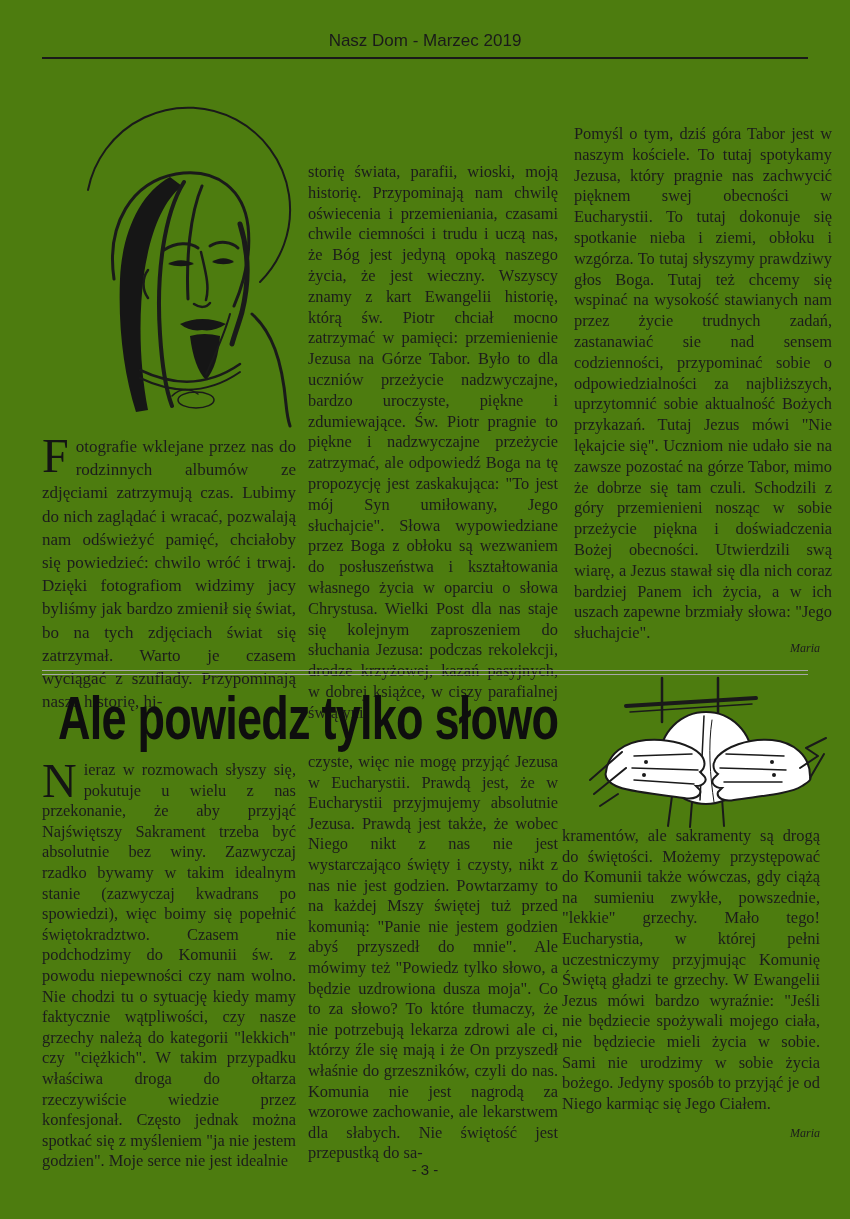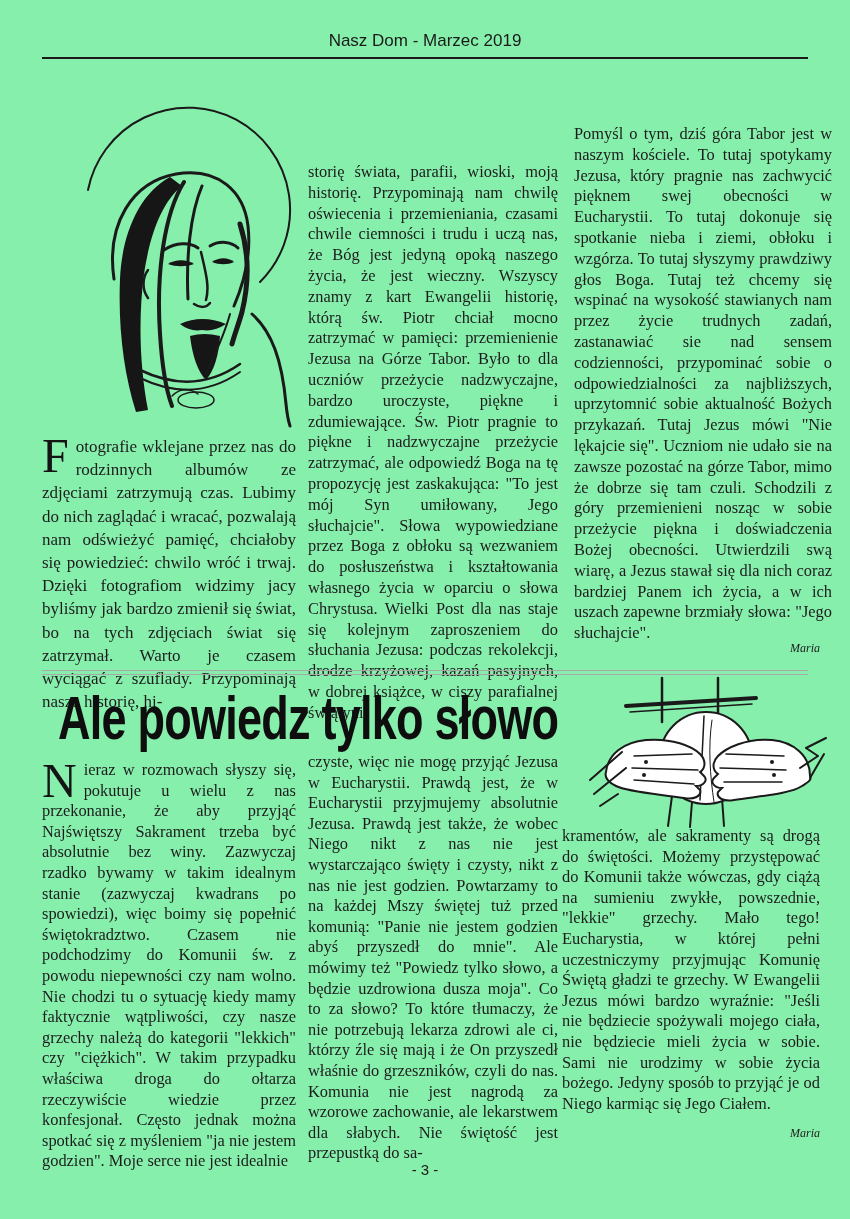--- a/index.html
+++ b/index.html
@@ -1,17 +1,17 @@
 <!DOCTYPE html>
 <html><head>
 <meta charset="utf-8">
 <style>
   html,body { margin:0; padding:0; background:#ffffff; }
   .page {
-    position:relative; width:850px; height:1219px; background:#86efac;
+    position:relative; width:850px; height:1219px; background:#4d7c0f;
     color:#1c1c1c; overflow:hidden;
     font-family:"Liberation Serif","DejaVu Serif",serif;
   }
   .header-title {
     position:absolute; top:31px; left:0; width:100%; text-align:center;
     font:17px "Liberation Sans","DejaVu Sans",sans-serif; color:#1a1a1a;
   }
   .header-rule {
     position:absolute; top:57px; left:42px; width:766px; height:0;
     border-top:2px solid #1a1a1a;

